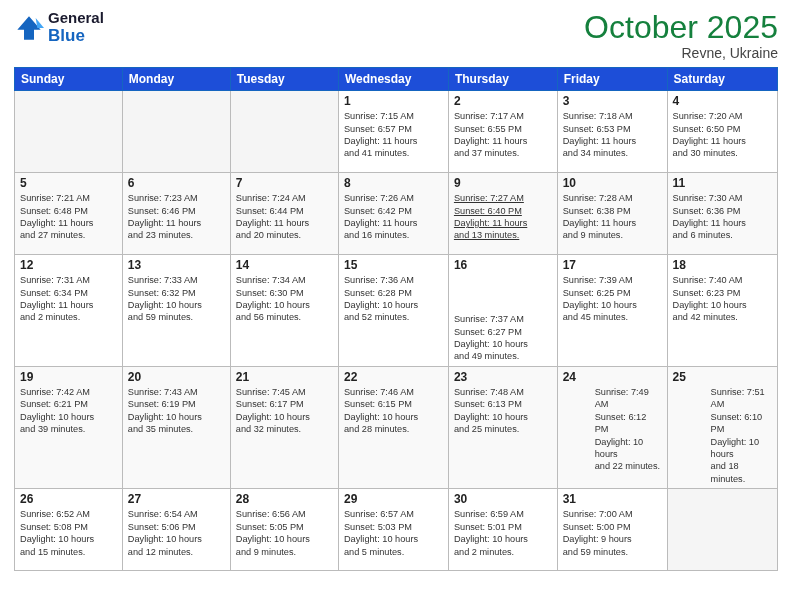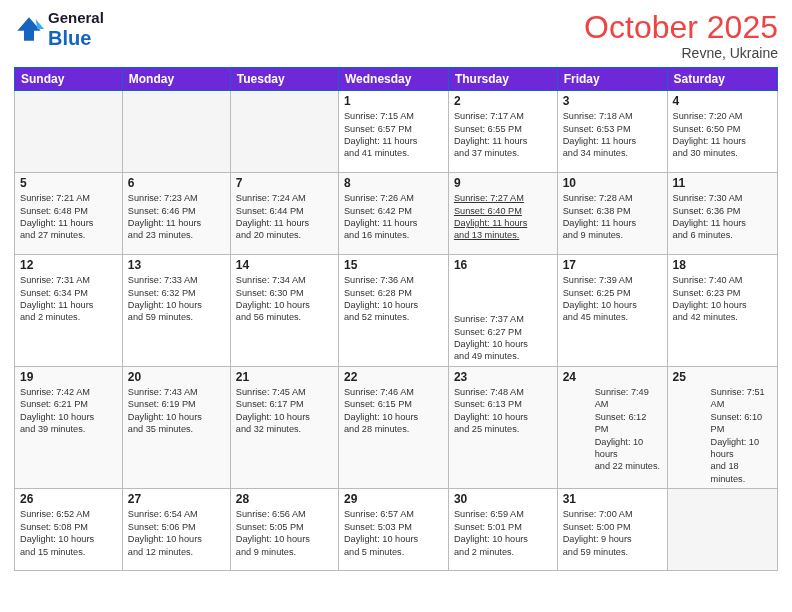--- a/index.html
+++ b/index.html
@@ -30,34 +30,34 @@
     .logo-icon {
       width: 30px;
       height: 30px;
     }
     .title-block {
       text-align: right;
     }
     .month-title {
       font-size: 32px;
       font-weight: normal;
-      color: #ef4444;
+      color: #15803d;
       line-height: 1.1;
     }
     .location {
       font-size: 14px;
       color: #444;
     }
     .calendar {
       width: 100%;
       border-collapse: collapse;
       border: 1px solid #bbb;
     }
     .calendar th {
-      background: #6d28d9;
+      background: #1d4ed8;
       color: #fff;
       font-size: 12px;
       font-weight: bold;
       padding: 4px 6px;
       text-align: left;
       border: 1px solid #1565c0;
     }
     .calendar td {
       border: 1px solid #bbb;
       vertical-align: top;
@@ -90,21 +90,21 @@
 
 <div class="page">
   <div class="header">
     <div class="logo">
       <svg class="logo-icon" viewBox="0 0 36 36">
         <polygon points="18,4 32,20 24,20 24,32 12,32 12,20 4,20" fill="#1565c0"></polygon>
         <polygon points="26,6 36,18 28,18" fill="#42a5f5"></polygon>
       </svg>
       <div>
         <div style="font-size:15px;font-weight:bold;color:#1a1a2e;line-height:1.1">General</div>
-        <div style="font-size:20px;font-weight:bold;color:#1565c0;line-height:1.1">Blue</div>
+        <div style="font-size:17px;font-weight:bold;color:#1565c0;line-height:1.1">Blue</div>
       </div>
     </div>
     <div class="title-block">
       <div class="month-title">October 2025</div>
       <div class="location">Revne, Ukraine</div>
     </div>
   </div>
 
   <table class="calendar">
     <thead>

